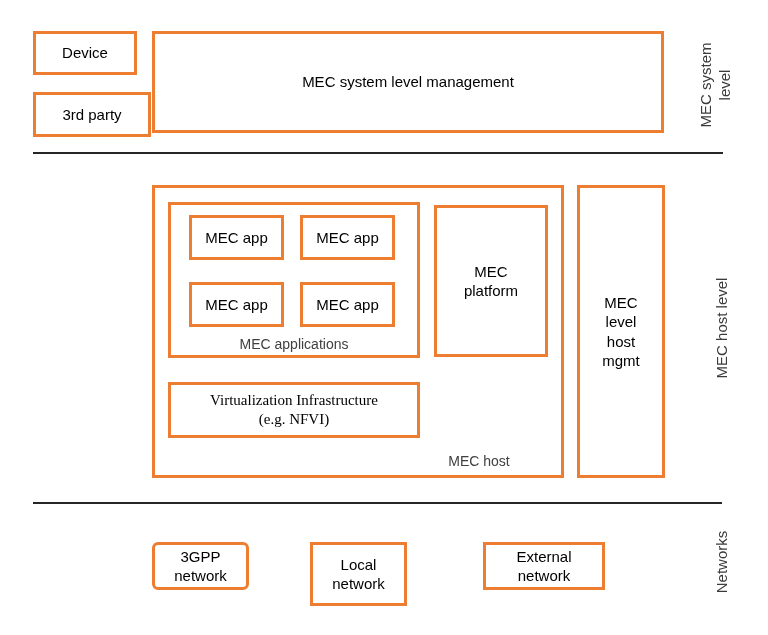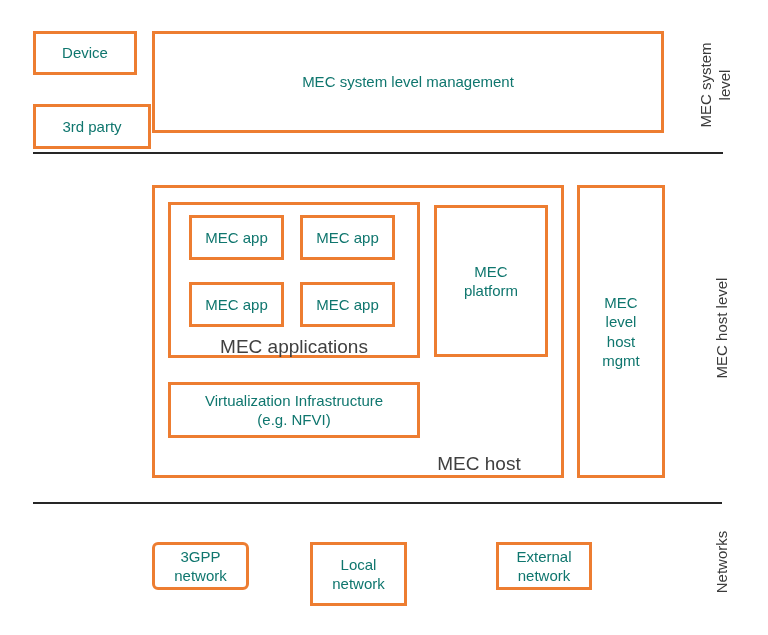--- a/index.html
+++ b/index.html
@@ -19,25 +19,25 @@
     position: absolute;
     border: 3px solid #ED7D31;
     background: #ffffff;
     display: flex;
     align-items: center;
     justify-content: center;
     text-align: center;
     white-space: pre-line;
     font-size: 15px;
     line-height: 1.3;
-    color: #0f766e;
+    color: #000000;
   }
   .plainlabel {
     position: absolute;
-    font-size: 19px;
+    font-size: 14px;
     color: #404040;
     white-space: pre-line;
   }
   .vlabel {
     position: absolute;
     transform: rotate(-90deg);
     transform-origin: center center;
     font-size: 15px;
     line-height: 1.25;
     color: #3b3b3b;
@@ -48,46 +48,46 @@
     justify-content: center;
   }
   .divider {
     position: absolute;
     height: 2px;
     background: #262626;
   }
 
   
   .device-box      { left: 33px;  top: 31px;  width: 104px; height: 44px; }
-  .thirdparty-box  { left: 33px;  top: 104px;  width: 118px; height: 45px; }
+  .thirdparty-box  { left: 33px;  top: 92px;  width: 118px; height: 45px; }
   .sysmgmt-box     { left: 152px; top: 31px;  width: 512px; height: 102px; }
   .vlabel-system   { left: 646px; top: 65px;  width: 140px; height: 40px; }
 
   .divider-1       { left: 33px;  top: 152px; width: 690px; }
 
   
   .mechost-box     { left: 152px; top: 185px; width: 412px; height: 293px; }
   .mecapps-box     { left: 168px; top: 202px; width: 252px; height: 156px; }
   .app1-box        { left: 189px; top: 215px; width: 95px;  height: 45px; }
   .app2-box        { left: 300px; top: 215px; width: 95px;  height: 45px; }
   .app3-box        { left: 189px; top: 282px; width: 95px;  height: 45px; }
   .app4-box        { left: 300px; top: 282px; width: 95px;  height: 45px; }
   .apps-label      { left: 168px; top: 336px; width: 252px; text-align: center; }
   .platform-box    { left: 434px; top: 205px; width: 114px; height: 152px; }
-  .virt-box        { left: 168px; top: 382px; width: 252px; height: 56px; }
+  .virt-box        { left: 168px; top: 382px; width: 252px; height: 56px; font-family: Liberation Serif, serif; }
   .mechost-label   { left: 404px; top: 453px; width: 150px; text-align: center; }
   .hostmgmt-box    { left: 577px; top: 185px; width: 88px;  height: 293px; }
   .vlabel-host     { left: 652px; top: 318px; width: 140px; height: 20px; }
 
   .divider-2       { left: 33px;  top: 502px; width: 689px; }
 
   
   .net1-box        { left: 152px; top: 542px; width: 97px;  height: 48px; border-radius: 6px; }
   .net2-box        { left: 310px; top: 542px; width: 97px;  height: 64px; }
-  .net3-box        { left: 496px; top: 542px; width: 96px;  height: 48px; }
+  .net3-box        { left: 483px; top: 542px; width: 122px;  height: 48px; }
   .vlabel-networks { left: 672px; top: 552px; width: 100px; height: 20px; }
 </style>
 </head>
 <body>
 
 <div class="canvas">
 
   <div class="box device-box">Device</div>
 
   <div class="box thirdparty-box">3rd party</div>

